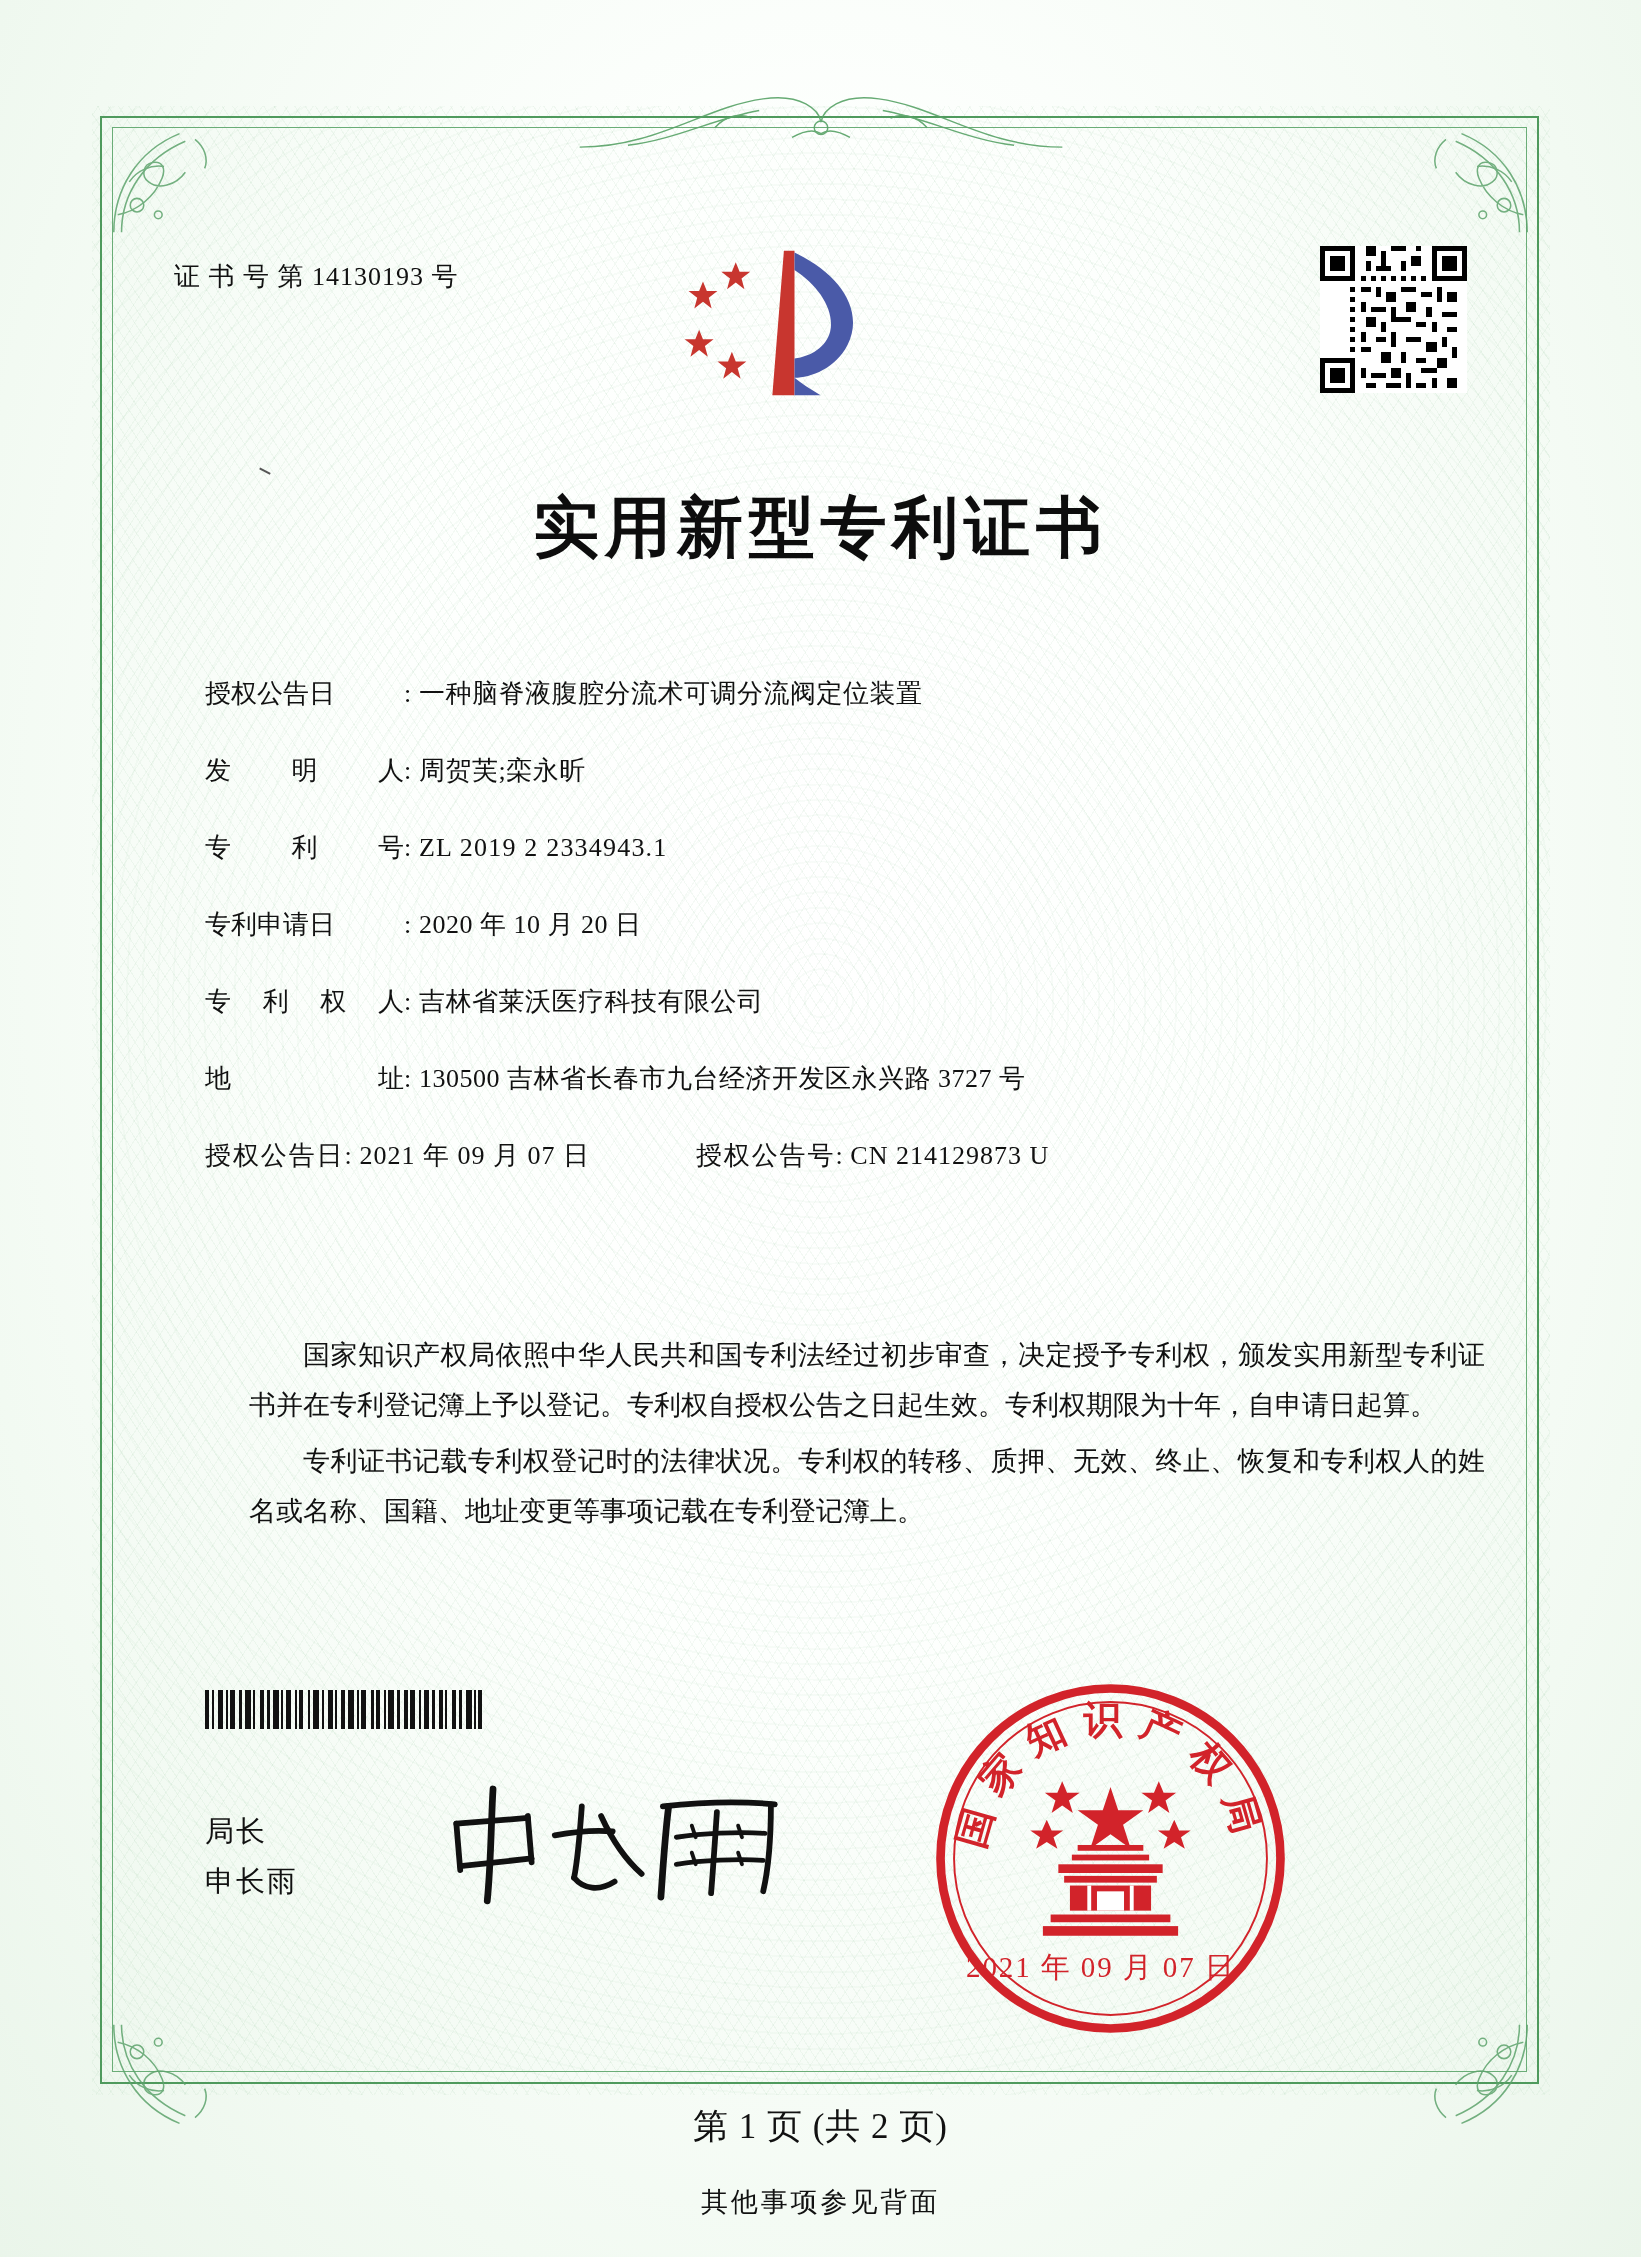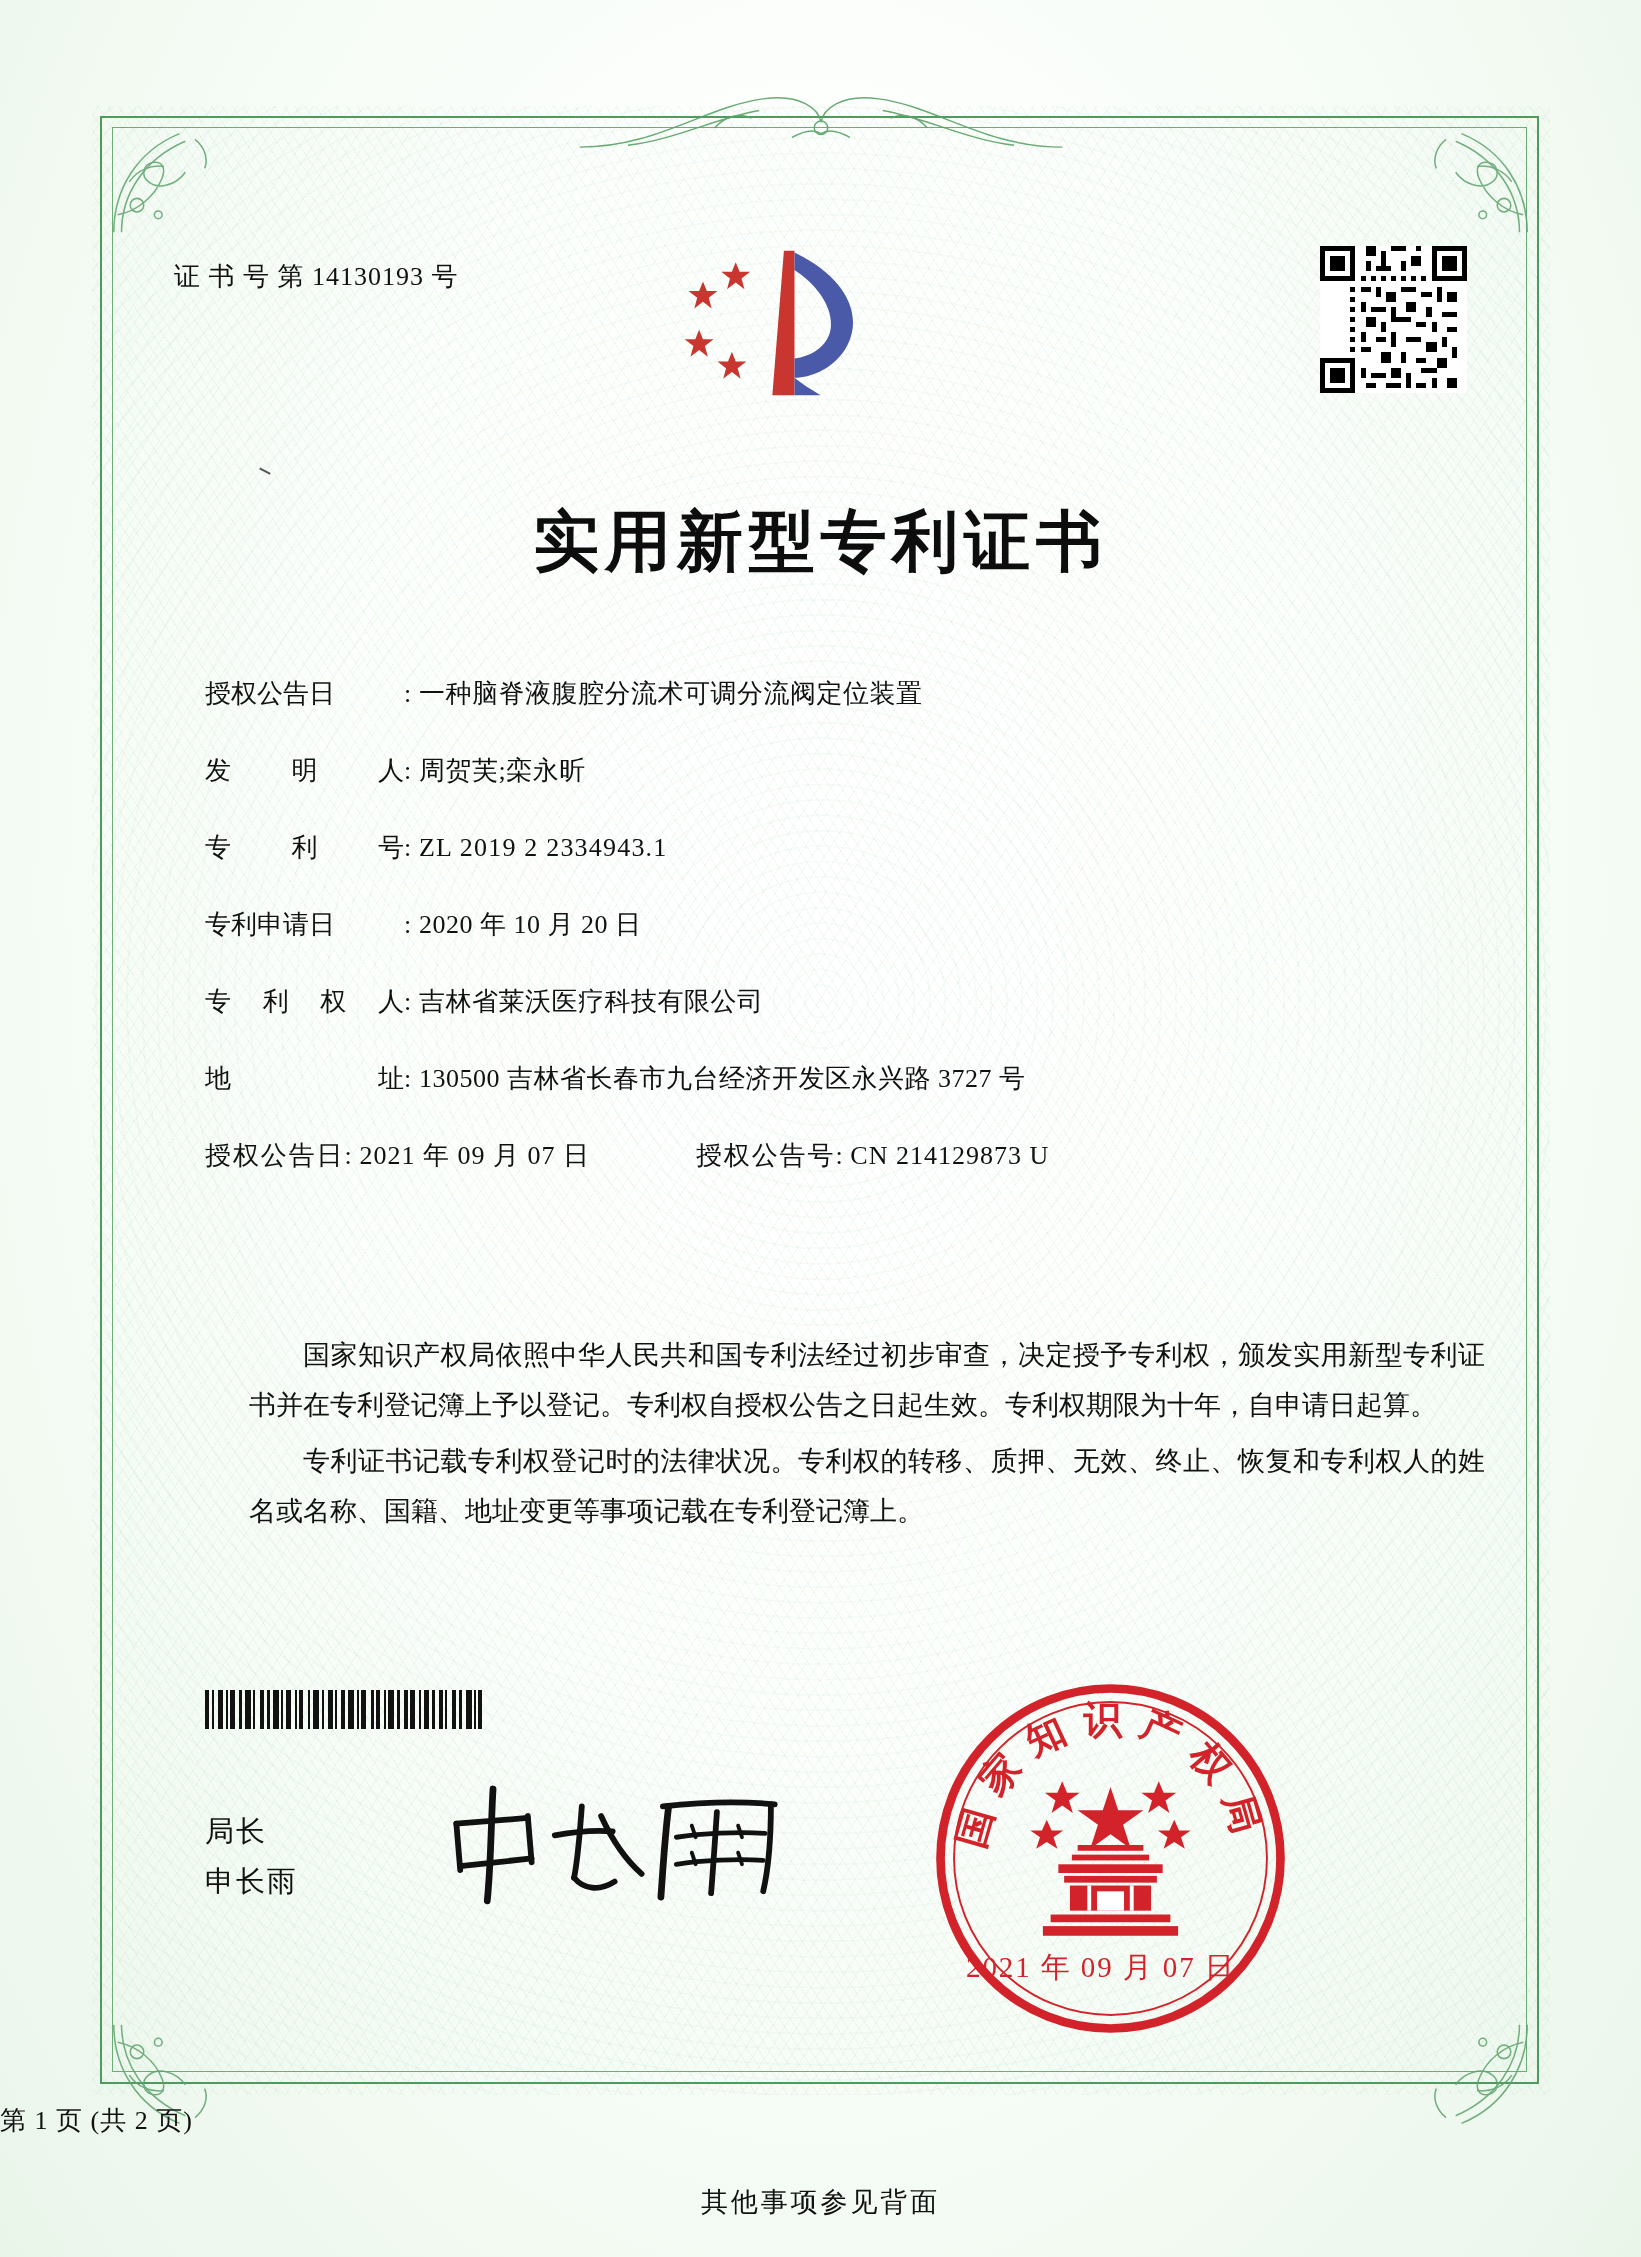--- a/index.html
+++ b/index.html
@@ -107,21 +107,21 @@
     width: 147px;
     height: 147px;
   }
   .qr svg { display:block; width:100%; height:100%; }
 
   
   .title {
     position: absolute;
     left: 0;
     right: 0;
-    top: 497px;
+    top: 483px;
     text-align: center;
     font-size: 66px;
     font-weight: bold;
     letter-spacing: 5.8px;
     color: #0d0d0d;
     font-family: "DejaVu Serif", "Liberation Serif", serif;
   }
 
   .tick {
     position: absolute;
@@ -244,21 +244,22 @@
     color: #d2232a;
     letter-spacing: 1.9px;
     white-space: nowrap;
   }
 
   
   .page-num {
     position: absolute;
     left: 0; right: 0;
     top: 2103px;
-    font-size: 26px;
+    text-align: center;
+    font-size: 35px;
     color: #111;
     letter-spacing: 1px;
   }
   .back-note {
     position: absolute;
     left: 0; right: 0;
     top: 2184px;
     text-align: center;
     font-size: 27px;
     color: #111;

